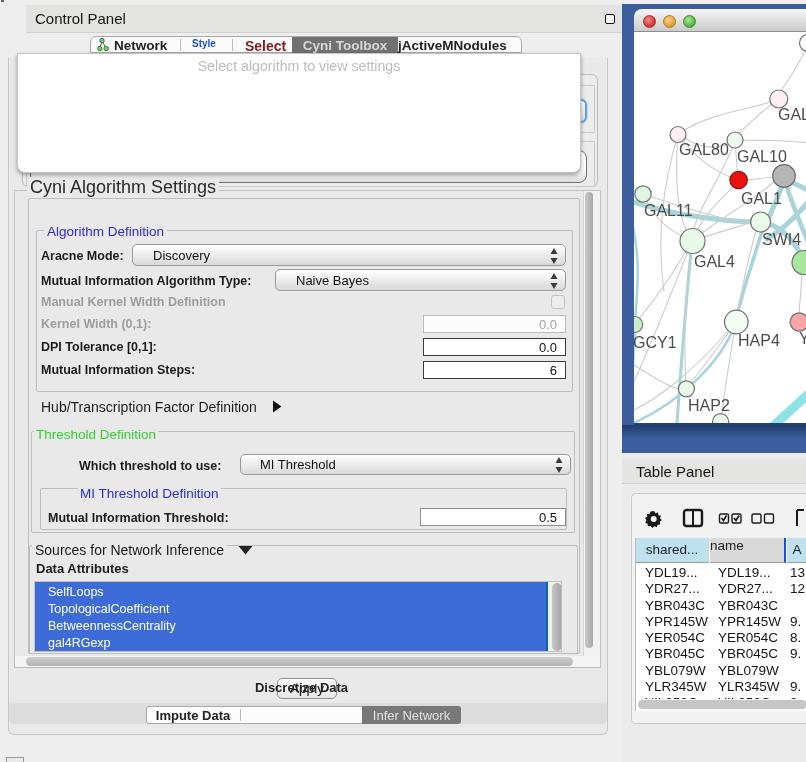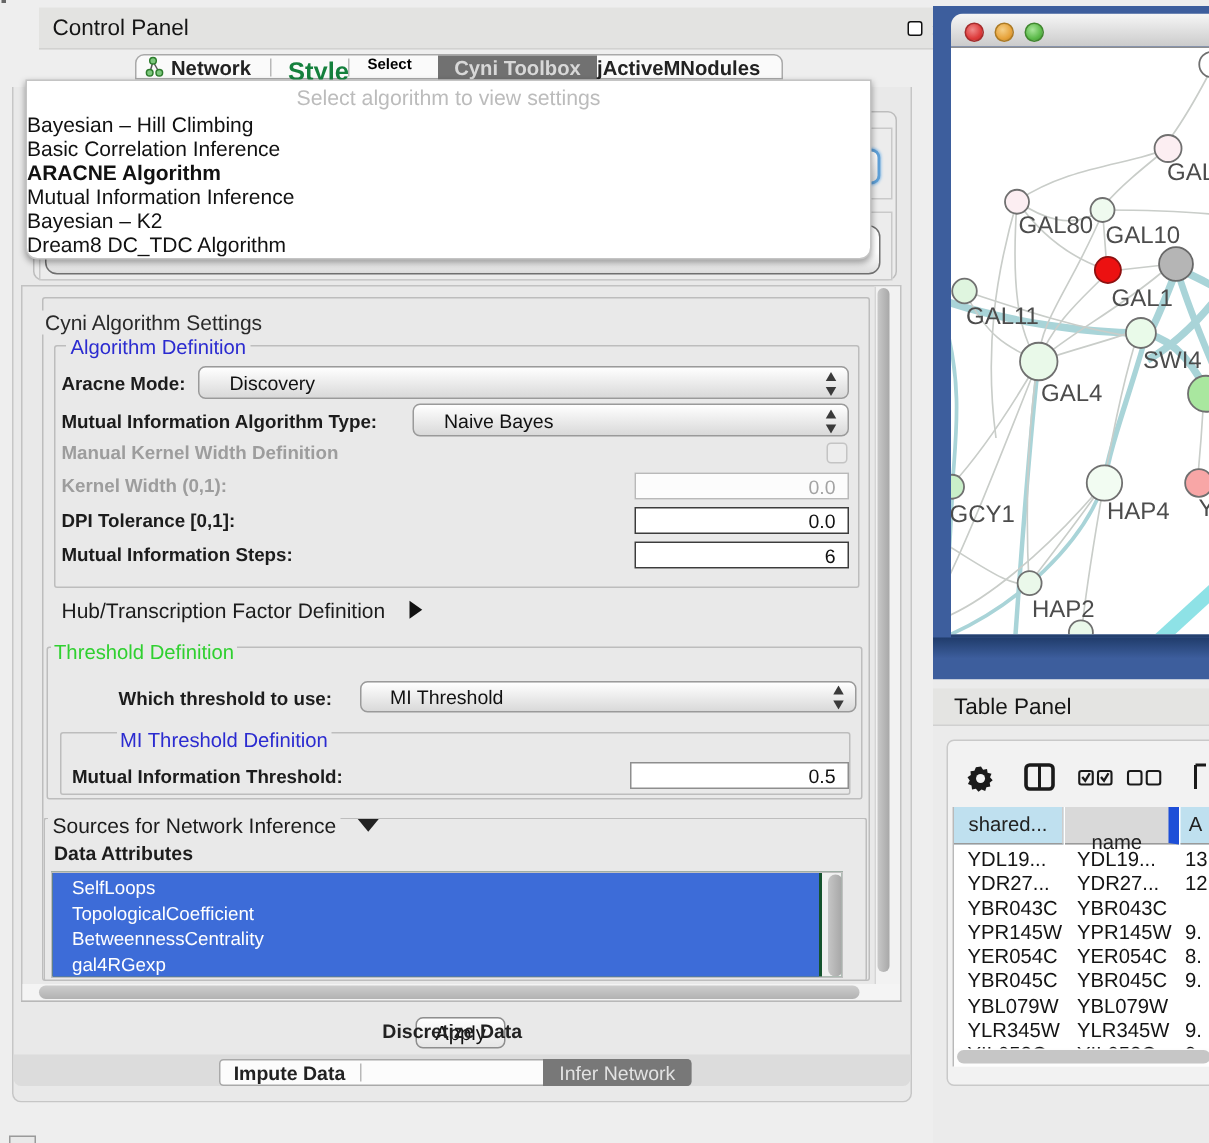--- a/index.html
+++ b/index.html
@@ -27,41 +27,41 @@
 <div class="abs" style="left:232px;top:39px;width:1px;height:12px;background:#b8b8b8;"></div>
 <div class="abs" style="left:292px;top:37px;width:106px;height:16px;background:#717171;"></div>
 <svg class="abs" style="left:96px;top:37px;" width="16" height="16" viewBox="0 0 16 16">
   <line x1="6" y1="4" x2="4" y2="11" stroke="#555" stroke-width="1"></line>
   <line x1="6" y1="4" x2="10" y2="11" stroke="#555" stroke-width="1"></line>
   <circle cx="6" cy="3.5" r="2.2" fill="#7dc87d" stroke="#2e7d2e"></circle>
   <circle cx="3.8" cy="11.5" r="2.2" fill="#7dc87d" stroke="#2e7d2e"></circle>
   <circle cx="10.2" cy="11.5" r="2.2" fill="#7dc87d" stroke="#2e7d2e"></circle>
 </svg>
 <div class="abs" style="left:114px;top:38px;font-size:13.5px;font-weight:bold;color:#222;">Network</div>
-<div class="abs" style="left:192px;top:38px;font-size:17px;font-weight:bold;color:#15803d;">Style</div>
-<div class="abs" style="left:245px;top:38px;font-size:10px;font-weight:bold;color:#000000;">Select</div>
+<div class="abs" style="left:192px;top:38px;font-size:10px;font-weight:bold;color:#1d4ed8;">Style</div>
+<div class="abs" style="left:245px;top:38px;font-size:14px;font-weight:bold;color:#7f1d1d;">Select</div>
 <div class="abs" style="left:292px;top:38px;width:106px;text-align:center;font-size:13.5px;font-weight:bold;color:#d8d8d8;">Cyni Toolbox</div>
 <div class="abs" style="left:398px;top:38px;width:99px;text-align:center;font-size:13.5px;font-weight:bold;color:#222;">jActiveMNodules</div>
 
 <div class="abs" style="left:22px;top:74px;width:576px;height:113px;border:1px solid #bdbdbd;border-radius:6px;background:#ececec;"></div>
 <div class="abs" style="left:30px;top:85px;width:565px;height:48px;border:1px solid #c9c9c9;background:#ececec;"></div>
 <div class="abs" style="left:36px;top:99px;width:551px;height:24px;background:linear-gradient(#ffffff,#e0e0e0);border:2px solid #5e9fd6;border-radius:6px;box-shadow:0 0 2px #7db7e8;"></div>
 <div class="abs" style="left:26px;top:141px;width:569px;height:46px;border:1px solid #c9c9c9;background:#ececec;"></div>
 <div class="abs" style="left:30px;top:150px;width:557px;height:33px;background:linear-gradient(#ffffff 55%,#dcdcdc);border:1px solid #6f6f6f;border-radius:8px;"></div>
 
 <div class="abs" style="left:14px;top:190px;width:587px;height:478px;border:1px solid #c2c2c2;background:#e9e9e9;"></div>
 
 <div class="abs" style="left:583px;top:191px;width:17px;height:466px;background:#f2f2f2;border-left:1px solid #d5d5d5;"></div>
 <div class="abs" style="left:585px;top:192px;width:8px;height:456px;background:linear-gradient(90deg,#c9c9c9,#a8a8a8);border-radius:5px;"></div>
 
 <div class="abs" style="left:15px;top:656px;width:585px;height:11px;background:#f4f4f4;"></div>
 <div class="abs" style="left:26px;top:657px;width:547px;height:9px;background:linear-gradient(#cdcdcd,#b2b2b2);border-radius:5px;"></div>
 
 <div class="abs" style="left:28px;top:198px;width:552px;height:456px;border:1px solid #bdbdbd;border-radius:2px;"></div>
-<div class="abs" style="left:27px;top:207px;background:#e9e9e9;padding:0 3px;font-size:14px;color:#2a2a2a;">Cyni Algorithm Settings</div>
+<div class="abs" style="left:27px;top:177px;background:#e9e9e9;padding:0 3px;font-size:18px;color:#2a2a2a;">Cyni Algorithm Settings</div>
 
 <div class="abs" style="left:36px;top:230px;width:537px;height:162px;border:1px solid #bdbdbd;border-radius:2px;"></div>
 <div class="abs" style="left:44px;top:224px;background:#e9e9e9;padding:0 3px;font-size:13.5px;color:#2b2bd0;">Algorithm Definition</div>
 
 <div class="abs" style="left:41px;top:249px;font-size:12.5px;font-weight:bold;color:#1c1c1c;">Aracne Mode:</div>
 <div class="abs" style="left:132px;top:244px;width:434px;height:22px;background:linear-gradient(#ffffff,#d9d9d9);border:1px solid #9a9a9a;border-radius:5px;">
   <div class="abs" style="left:20px;top:3px;font-size:13px;color:#111;">Discovery</div>
   <svg class="abs" style="right:7px;top:3px;" width="8" height="16" viewBox="0 0 8 16">
         <path d="M4 0 L7.5 6 H0.5 Z" fill="#3a3a3a"></path>
         <path d="M4 16 L7.5 10 H0.5 Z" fill="#3a3a3a"></path>
@@ -106,21 +106,21 @@
 <div class="abs" style="left:48px;top:511px;font-size:12.5px;font-weight:bold;color:#1c1c1c;">Mutual Information Threshold:</div>
 <div class="abs" style="left:420px;top:508px;width:146px;height:18px;background:#ffffff;border:1px solid #8e8e8e;font-size:13px;color:#111;text-align:right;padding:1px 8px 0 0;">0.5</div>
 
 <div class="abs" style="left:29px;top:545px;width:549px;height:109px;border:1px solid #bdbdbd;border-top:1px solid #bdbdbd;border-radius:2px;border-bottom:none;"></div>
 <div class="abs" style="left:32px;top:542px;background:#e9e9e9;padding:0 3px;font-size:14px;color:#1c1c1c;">Sources for Network Inference</div>
 <svg class="abs" style="left:238px;top:545px;" width="15" height="10" viewBox="0 0 15 10">
       <path d="M0.5 1 H14.5 L7.5 9.5 Z" fill="#222"></path>
     </svg>
 <div class="abs" style="left:36px;top:561px;font-size:13px;font-weight:bold;color:#1c1c1c;">Data Attributes</div>
 
-<div class="abs" style="left:34px;top:581px;width:528px;height:71px;background:#14532d;border:1px solid #c0c0c0;overflow:hidden;">
+<div class="abs" style="left:34px;top:581px;width:528px;height:71px;background:#0369a1;border:1px solid #c0c0c0;overflow:hidden;">
   <div class="abs" style="left:0;top:0;width:511px;height:71px;background:#3d6cd8;"></div>
   <div class="abs" style="left:13px;top:2px;font-size:12.5px;color:#fff;line-height:17.1px;">SelfLoops<br>TopologicalCoefficient<br>BetweennessCentrality<br>gal4RGexp</div>
   <div class="abs" style="left:513px;top:0;width:15px;height:71px;background:#f0f0f0;"></div>
   <div class="abs" style="left:517px;top:1px;width:10px;height:68px;background:linear-gradient(90deg,#c6c6c6,#a4a4a4);border-radius:5px;"></div>
 </div>
 
 <div class="abs" style="left:14px;top:667px;width:587px;height:1px;background:#b8b8b8;"></div>
 
 <div class="abs" style="left:277px;top:678px;width:60px;height:21px;background:linear-gradient(#ffffff,#e6e6e6);border:1px solid #8e8e8e;border-radius:5px;text-align:center;font-size:13.5px;color:#111;padding-top:2px;">Apply</div>
 
@@ -129,21 +129,20 @@
 <div class="abs" style="left:240px;top:709px;width:1px;height:12px;background:#b8b8b8;"></div>
 <div class="abs" style="left:362px;top:706px;width:99px;height:18px;background:#787878;border-radius:0 3px 3px 0;"></div>
 <div class="abs" style="left:146px;top:708px;width:94px;text-align:center;font-size:13px;font-weight:bold;color:#222;">Impute Data</div>
 <div class="abs" style="left:241px;top:680px;width:121px;text-align:center;font-size:13px;font-weight:bold;color:#222;">Discretize Data</div>
 <div class="abs" style="left:362px;top:708px;width:99px;text-align:center;font-size:13px;color:#e2e2e2;">Infer Network</div>
 
 <div class="abs" style="left:6px;top:757px;width:18px;height:12px;background:#e9e9e9;border:1px solid #9a9a9a;"></div>
 
 <div class="abs" style="left:17px;top:53px;width:564px;height:120px;background:#ffffff;border:1px solid #c4c4c4;border-radius:0 0 8px 8px;box-shadow:0 2px 4px rgba(0,0,0,0.35);">
   <div class="abs" style="left:0;top:4px;width:100%;text-align:center;font-size:14.2px;color:#bcbcbc;">Select algorithm to view settings</div>
-  <div class="abs" style="left:0px;top:21px;font-size:14px;color:#111;line-height:16px;">Bayesian – Hill Climbing<br>Basic Correlation Inference<br><b>ARACNE Algorithm</b><br>Mutual Information Inference<br>Bayesian – K2<br>Dream8 DC_TDC Algorithm</div>
 </div>
 
 <div class="abs" style="left:622px;top:4px;width:184px;height:449px;background:#3d5e9d;"></div>
 <div class="abs" style="left:622px;top:425px;width:184px;height:14px;background:linear-gradient(#203c6b,#3d5e9d);"></div>
 
 <div class="abs" style="left:634px;top:9px;width:172px;height:23px;background:linear-gradient(#f6f6f6,#cbcbcb);border-bottom:1px solid #8e8e8e;border-radius:8px 0 0 0;"></div>
 <div class="abs" style="left:643px;top:15px;width:13px;height:13px;border-radius:50%;background:radial-gradient(circle at 40% 35%,#f08a8a,#dd3b3b 60%,#b92a2a);border:0.5px solid #a52c2c;"></div>
 <div class="abs" style="left:663px;top:15px;width:13px;height:13px;border-radius:50%;background:radial-gradient(circle at 40% 35%,#f5cf87,#e7a33b 60%,#bd7f22);border:0.5px solid #ac7a24;"></div>
 <div class="abs" style="left:683px;top:15px;width:13px;height:13px;border-radius:50%;background:radial-gradient(circle at 40% 35%,#a8e59a,#5cba4a 60%,#3d9230);border:0.5px solid #40872f;"></div>
 
@@ -246,21 +245,21 @@
     <path d="M 77.5 10 l 2 2.5 3 -5" stroke-width="1.6"></path>
     <path d="M 90 10 l 2 2.5 3 -5" stroke-width="1.6"></path>
     <rect x="108" y="6" width="9" height="9" rx="1.5"></rect>
     <rect x="120.5" y="6" width="9" height="9" rx="1.5"></rect>
     <path d="M 153 2 h 8 v 4 h 4 M 153 2 v 16" stroke-width="2"></path>
   </g>
 </svg>
 
 <div class="abs" style="left:635px;top:538px;width:171px;height:173px;background:#ffffff;border-left:1px solid #b9b9b9;overflow:hidden;">
   <div class="abs" style="left:0;top:0;width:73px;height:25px;background:#bfe0ef;border-bottom:1px solid #9a9a9a;border-right:1px solid #cdcdcd;text-align:center;font-size:13.5px;color:#222;padding-top:4px;">shared...</div>
-  <div class="abs" style="left:74px;top:0;width:76px;height:25px;background:#d9d9d9;border-bottom:1px solid #9a9a9a;border-right:7px solid #1d4ed8;text-align:center;font-size:13.5px;color:#222;padding-top:16px;">name</div>
+  <div class="abs" style="left:74px;top:0;width:76px;height:25px;background:#d9d9d9;border-bottom:1px solid #9a9a9a;border-right:2px solid #1d4ed8;text-align:left;font-size:13.5px;color:#222;padding-top:0;">name</div>
   <div class="abs" style="left:151px;top:0;width:20px;height:25px;background:#bfe0ef;border-bottom:1px solid #9a9a9a;text-align:center;font-size:13.5px;color:#222;padding-top:4px;">A</div>
   <div class="abs" style="left:9px;top:27px;font-size:13.5px;color:#141414;line-height:16.3px;">YDL19...<br>YDR27...<br>YBR043C<br>YPR145W<br>YER054C<br>YBR045C<br>YBL079W<br>YLR345W<br>YIL052C</div>
   <div class="abs" style="left:82px;top:27px;font-size:13.5px;color:#141414;line-height:16.3px;">YDL19...<br>YDR27...<br>YBR043C<br>YPR145W<br>YER054C<br>YBR045C<br>YBL079W<br>YLR345W<br>YIL052C</div>
   <div class="abs" style="left:154px;top:27px;font-size:13.5px;color:#141414;line-height:16.3px;">13<br>12<br>&nbsp;<br>9.<br>8.<br>9.<br>&nbsp;<br>9.<br>9.</div>
   <div class="abs" style="left:0px;top:161px;width:171px;height:12px;background:#fdfdfd;">
     <div class="abs" style="left:2px;top:1px;width:169px;height:9px;background:#c6c6c6;border-radius:5px;"></div>
   </div>
 </div>
 
 </div>

